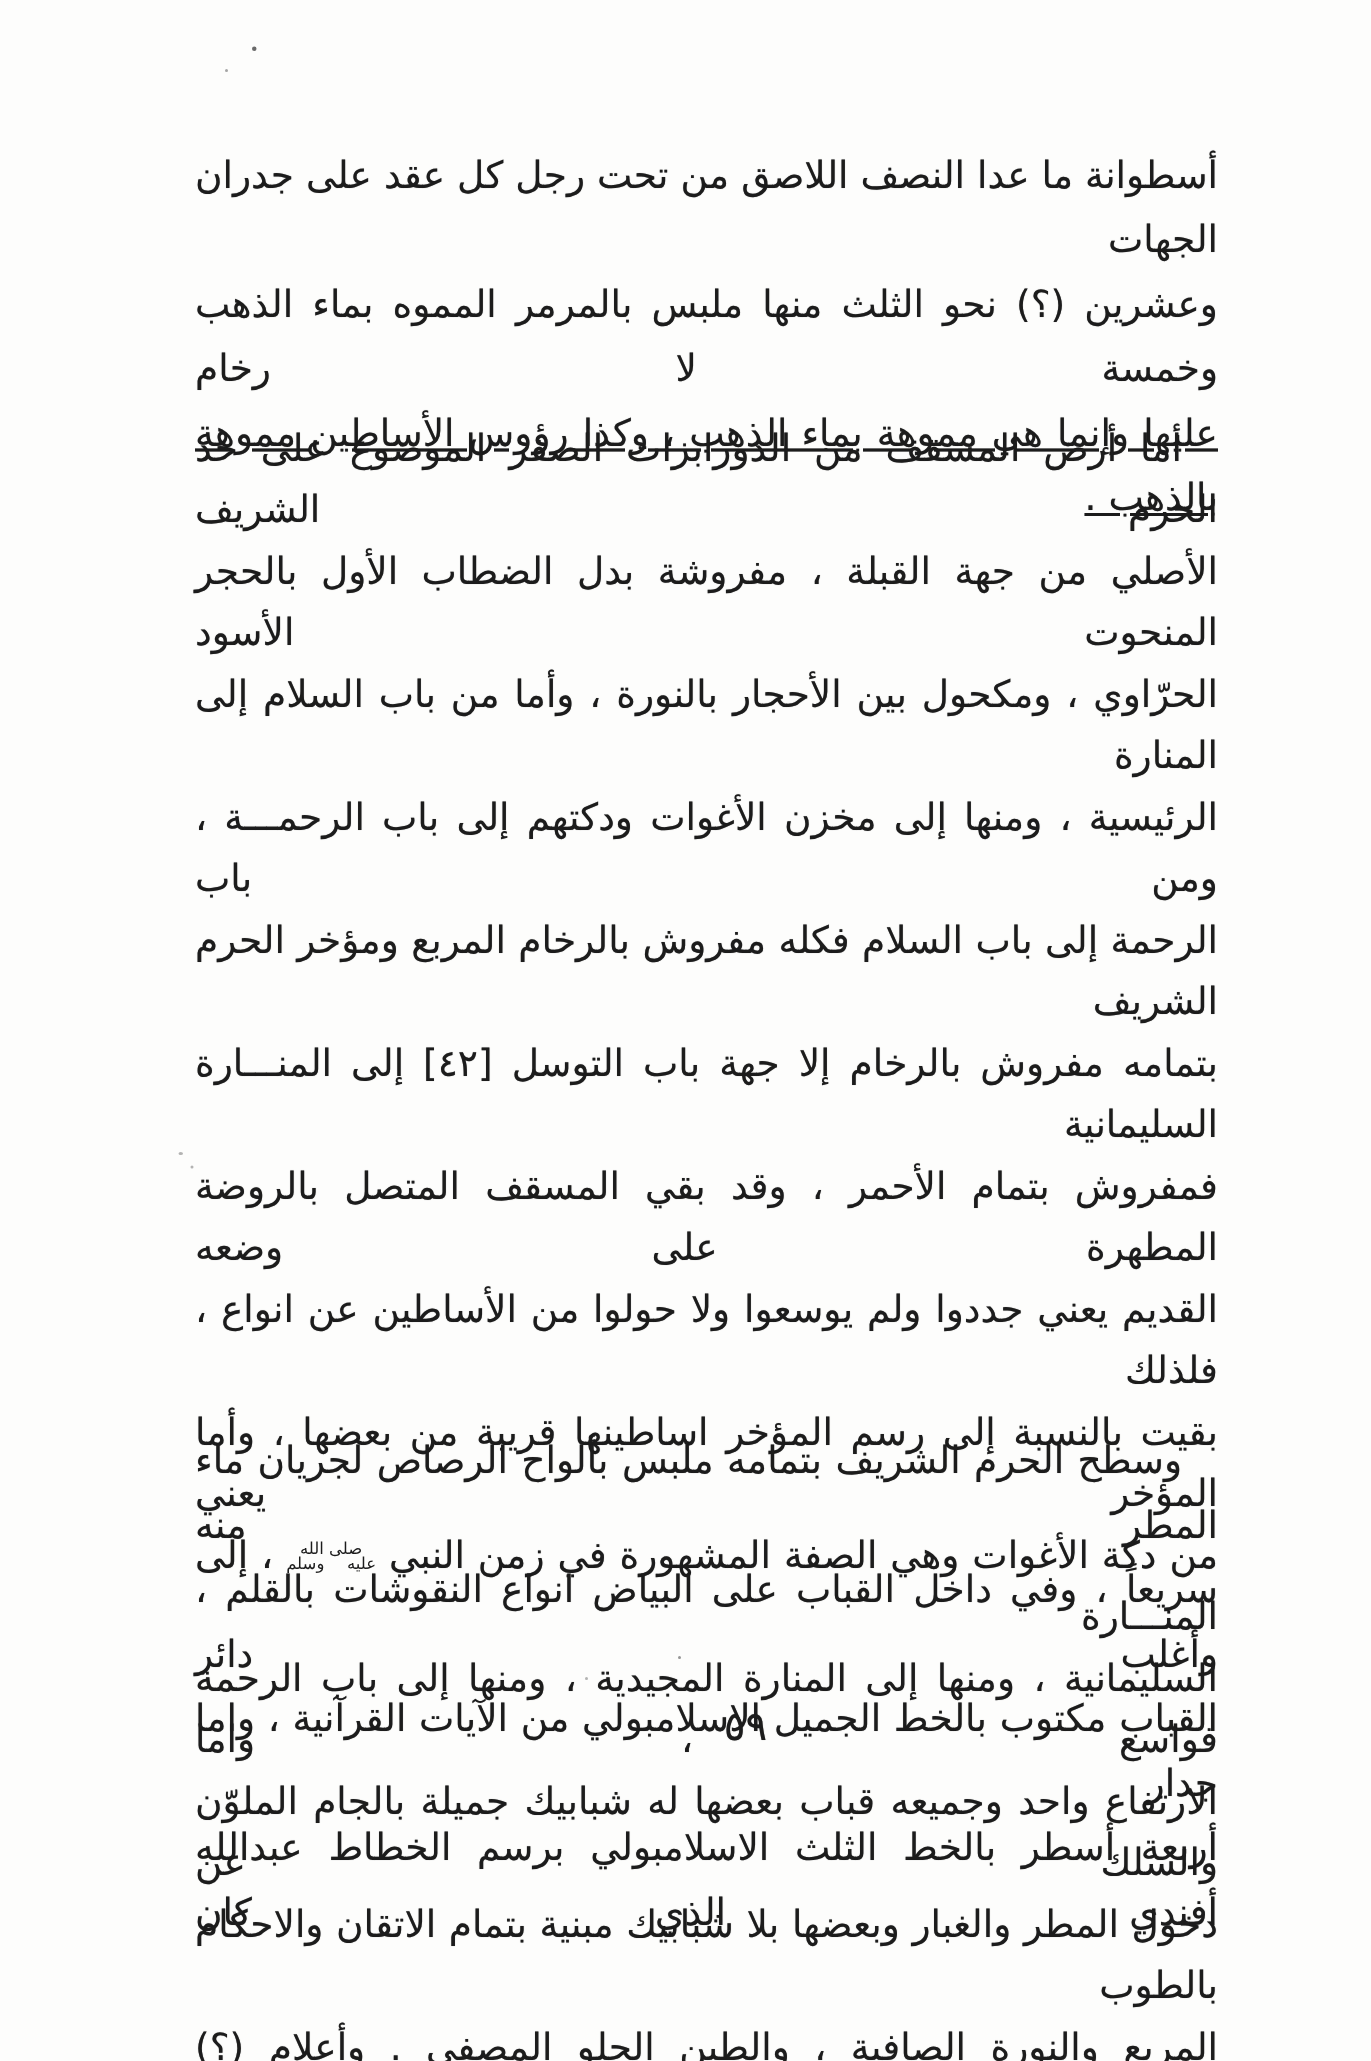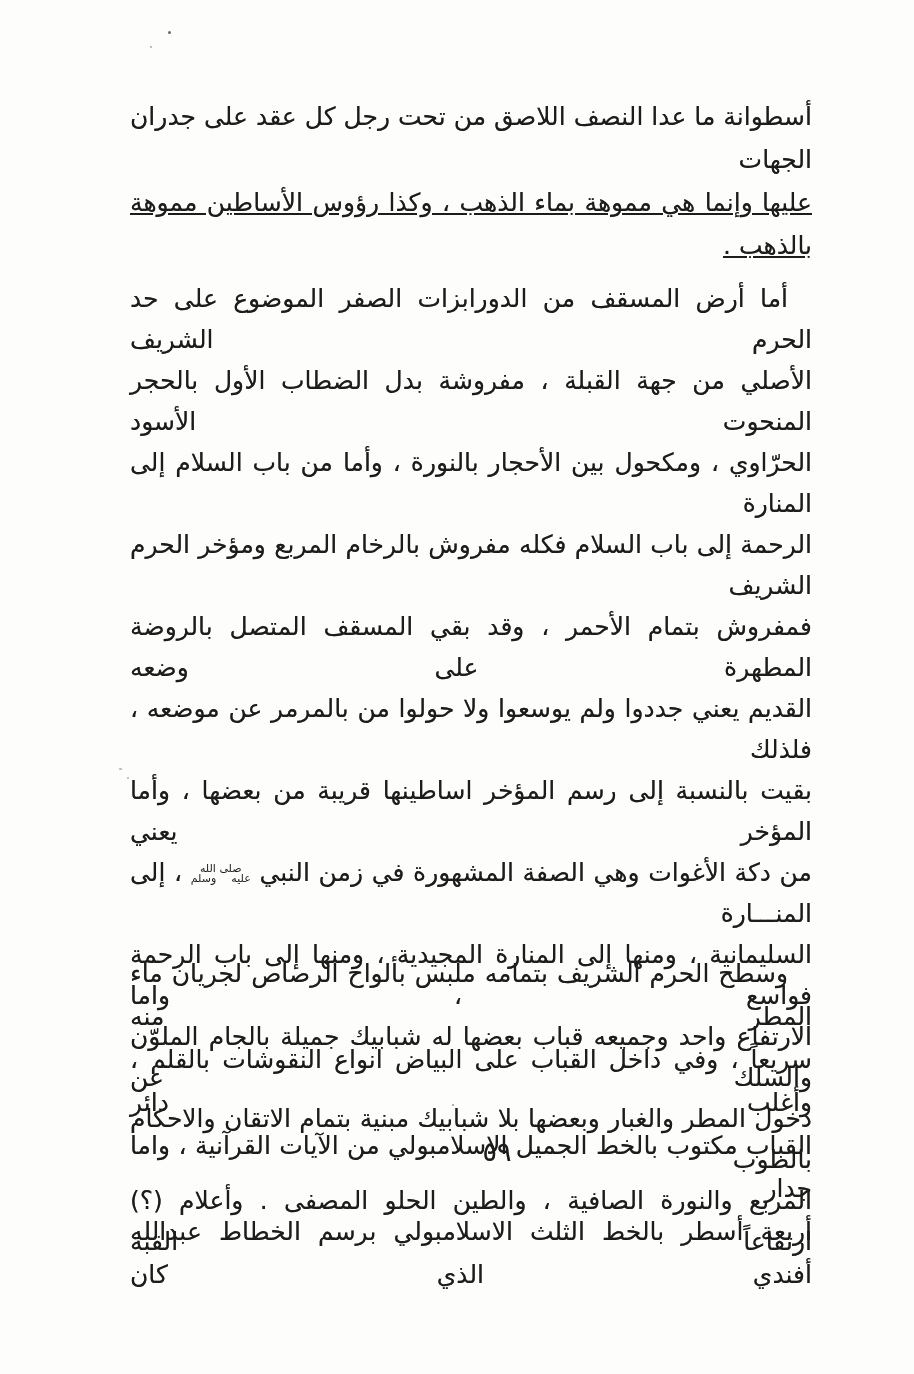--- a/index.html
+++ b/index.html
@@ -78,30 +78,33 @@
 
   <span class="speck s1"></span>
   <span class="speck s2"></span>
   <span class="speck s3"></span>
   <span class="speck s4"></span>
   <span class="speck s5"></span>
   <span class="speck s6"></span>
 
   <div class="para" id="para1">
     <div class="line">أسطوانة ما عدا النصف اللاصق من تحت رجل كل عقد على جدران الجهات</div>
+    <div class="line">وعشرين (؟) نحو الثلث منها ملبس بالمرمر المموه بماء الذهب وخمسة لا رخام</div>
     <div class="line loose">عليها وإنما هي مموهة بماء الذهب ، وكذا رؤوس الأساطين مموهة بالذهب .</div>
   </div>
 
   <div class="para" id="para2">
     <div class="line indent">أما أرض المسقف من الدورابزات الصفر الموضوع على حد الحرم الشريف</div>
     <div class="line">الأصلي من جهة القبلة ، مفروشة بدل الضطاب الأول بالحجر المنحوت الأسود</div>
     <div class="line">الحرّاوي ، ومكحول بين الأحجار بالنورة ، وأما من باب السلام إلى المنارة</div>
+    <div class="line">الرئيسية ، ومنها إلى مخزن الأغوات ودكتهم إلى باب الرحمـــة ، ومن باب</div>
     <div class="line">الرحمة إلى باب السلام فكله مفروش بالرخام المربع ومؤخر الحرم الشريف</div>
+    <div class="line">بتمامه مفروش بالرخام إلا جهة باب التوسل [٤٢] إلى المنـــارة السليمانية</div>
     <div class="line">فمفروش بتمام الأحمر ، وقد بقي المسقف المتصل بالروضة المطهرة على وضعه</div>
-    <div class="line">القديم يعني جددوا ولم يوسعوا ولا حولوا من بالمرمر عن موضعه ، فلذلك</div>
+    <div class="line">القديم يعني جددوا ولم يوسعوا ولا حولوا من الأساطين عن انواع ، فلذلك</div>
     <div class="line">بقيت بالنسبة إلى رسم المؤخر اساطينها قريبة من بعضها ، وأما المؤخر يعني</div>
     <div class="line">
       <span>من دكة الأغوات وهي الصفة المشهورة في زمن النبي</span>
       <span class="pbuh">صلى الله عليه وسلم</span>
       <span>، إلى المنـــارة</span>
     </div>
     <div class="line">السليمانية ، ومنها إلى المنارة المجيدية ، ومنها إلى باب الرحمة فواسع ، واما</div>
     <div class="line">الارتفاع واحد وجميعه قباب بعضها له شبابيك جميلة بالجام الملوّن والسلك عن</div>
     <div class="line">دخول المطر والغبار وبعضها بلا شبابيك مبنية بتمام الاتقان والاحكام بالطوب</div>
     <div class="line">المربع والنورة الصافية ، والطين الحلو المصفى . وأعلام (؟) ارتفاعاً القبة</div>

